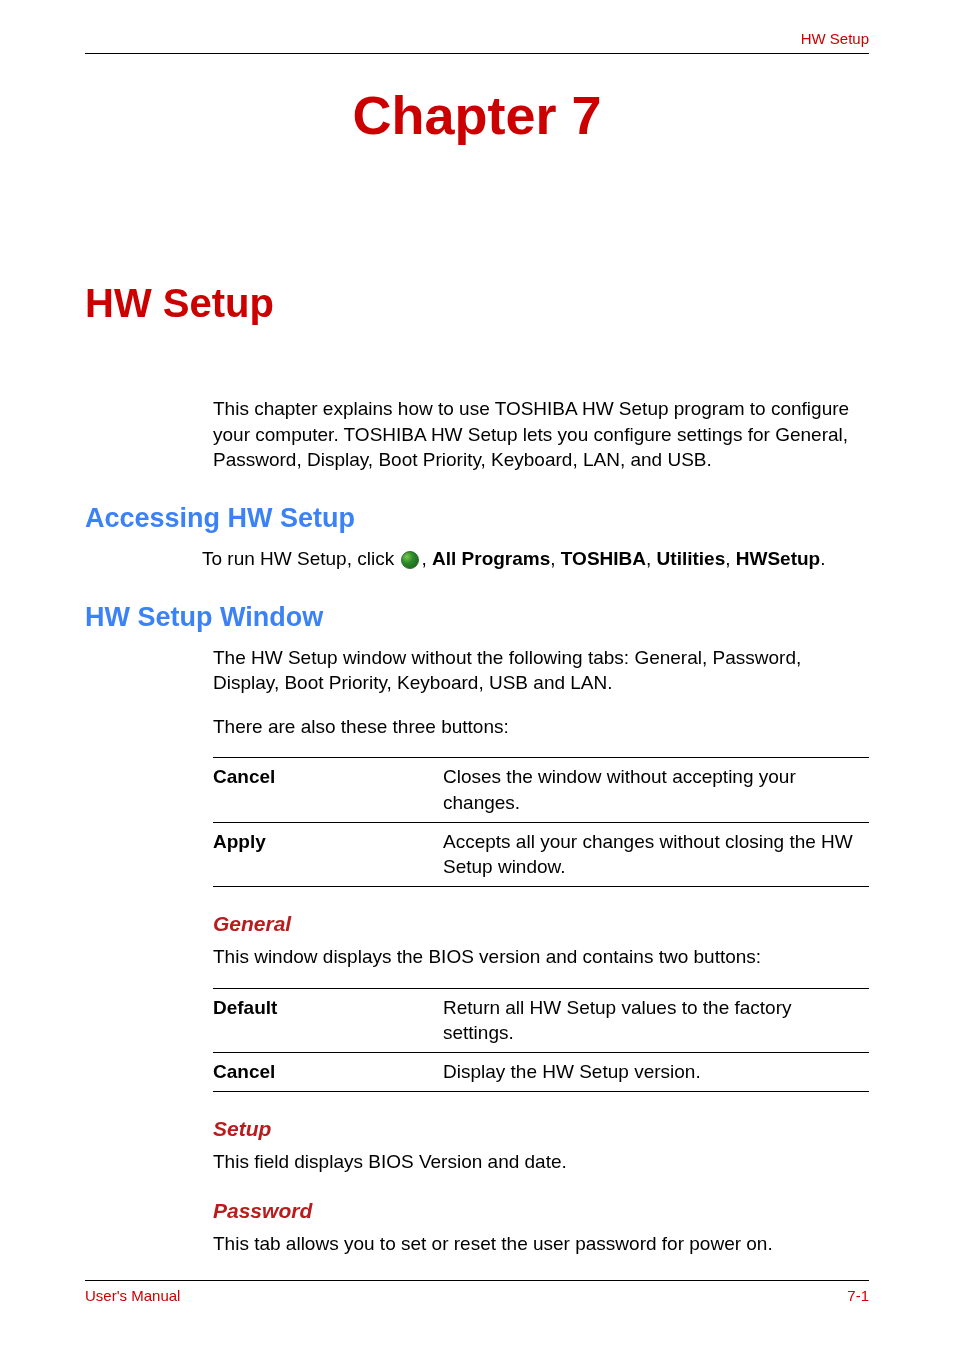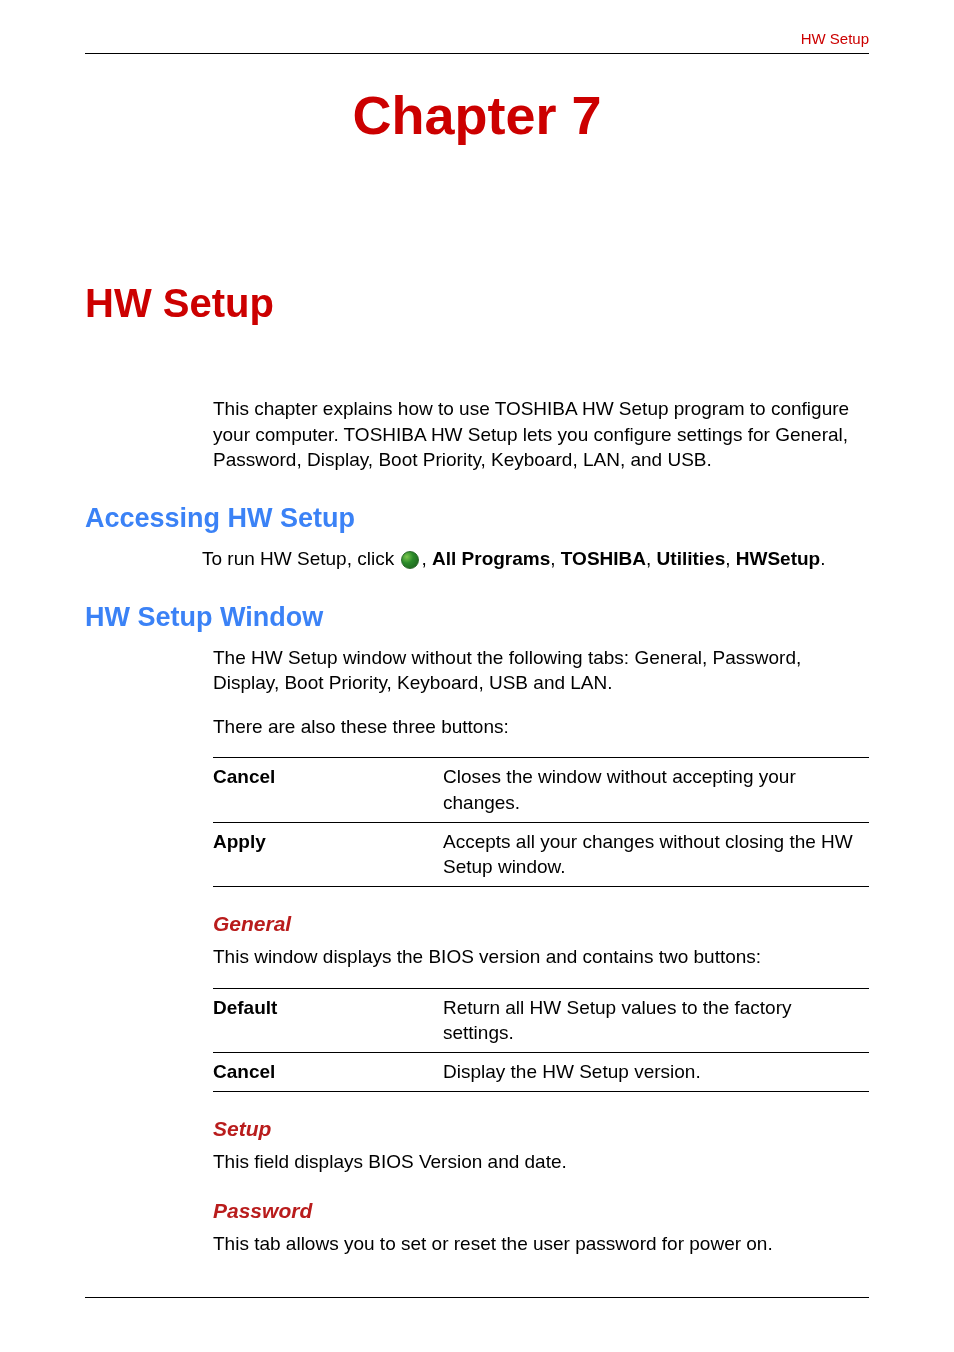--- a/index.html
+++ b/index.html
@@ -174,13 +174,17 @@
   </table>
 
 <div class="subsection-heading">Setup</div>
 <div class="body-text">This field displays BIOS Version and date.</div>
 
 <div class="subsection-heading">Password</div>
 <div class="body-text">This tab allows you to set or reset the user password for power on.</div>
 
 <div class="footer">
   <hr class="footer-rule">
+  <div class="footer-row">
+    <span>User's Manual</span>
+    <span>7-1</span>
+  </div>
 </div>
 
 </body></html>

